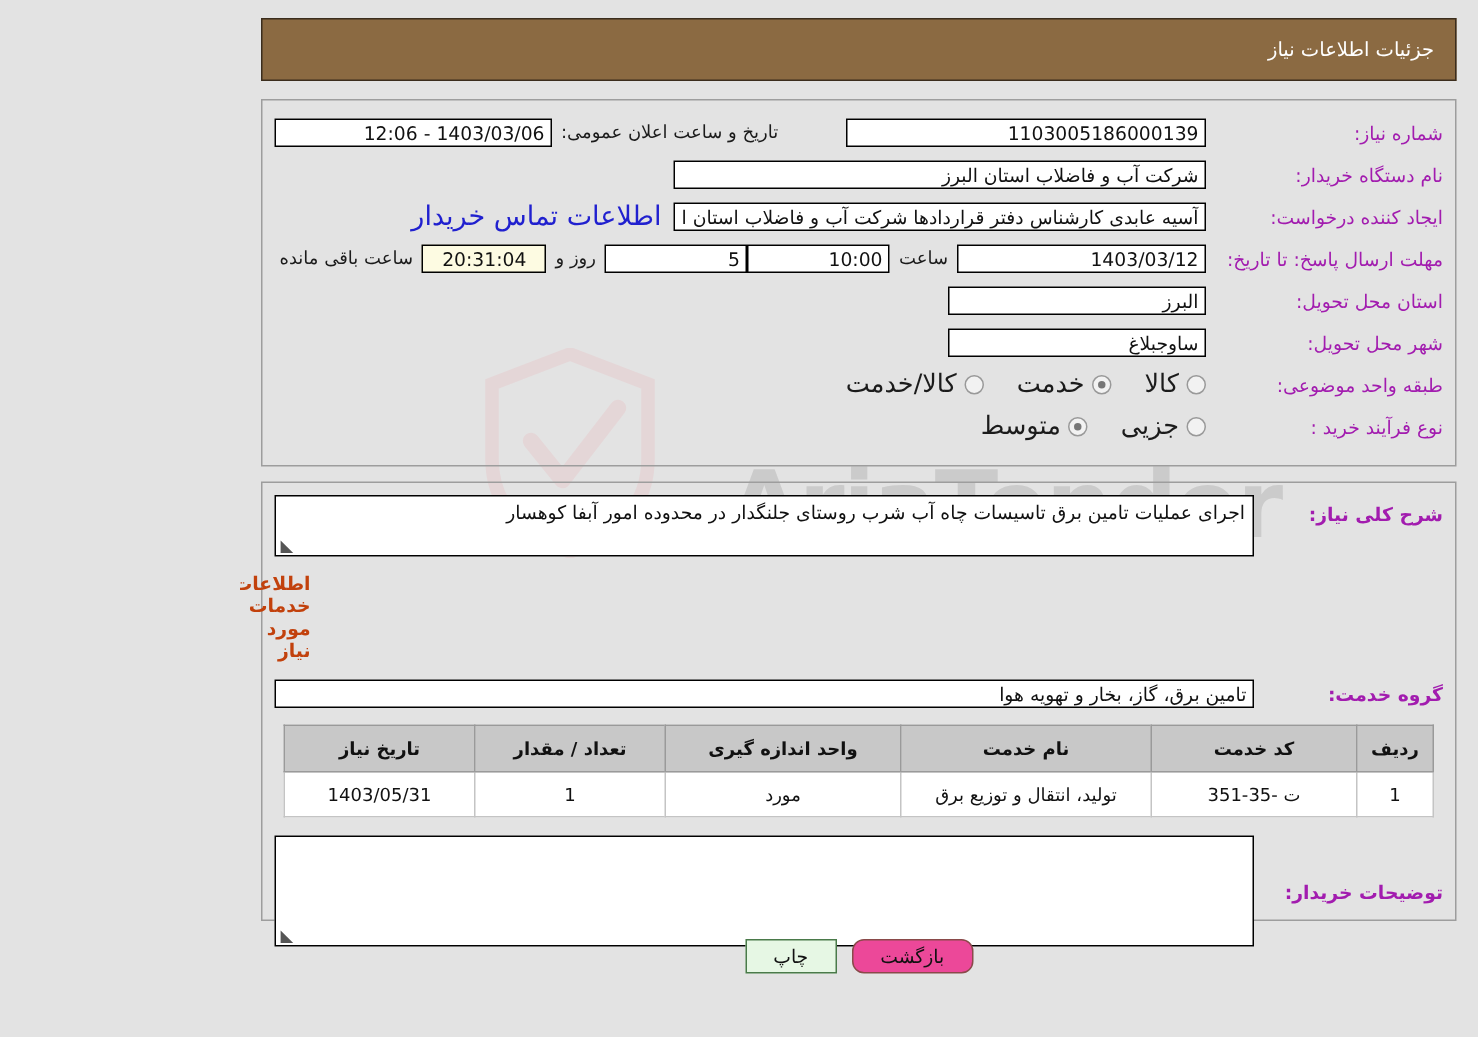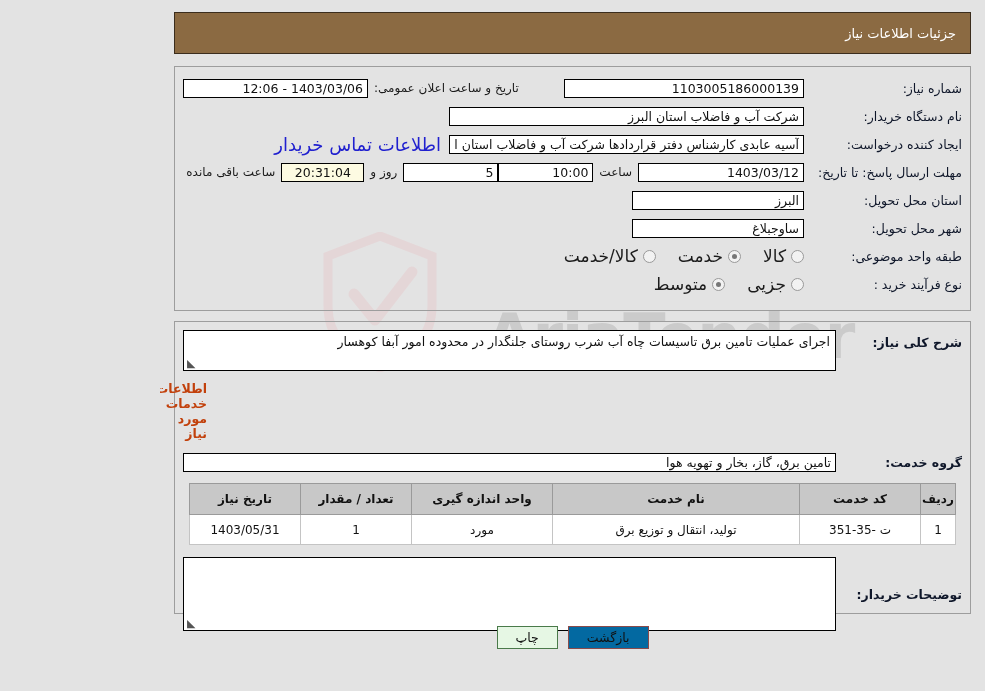--- a/index.html
+++ b/index.html
@@ -78,21 +78,21 @@
 
   .row {
     display: flex;
     align-items: center;
     direction: rtl;
     margin-bottom: 6px;
     min-height: 22px;
   }
   .lbl {
     font-size: 12.5px;
-    color: #0f172a;
+    color: #a21caf;
     text-align: right;
     flex: 0 0 auto;
     padding-left: 6px;
     white-space: nowrap;
   }
   .lbl.w150 { width: 152px; }
   .lbl.w120 { width: 120px; }
 
   input.fld, .fld {
     font-family: "DejaVu Sans", "Liberation Sans", sans-serif;
@@ -209,21 +209,21 @@
     font-size: 12px;
     background: #fff;
     table-layout: fixed;
   }
   table.grid th {
     background: #c8c8c8;
     border: 1px solid #9a9a9a;
     color: #111;
     font-weight: bold;
     height: 26px;
-    padding: 2px 0;
+    padding: 2px 8px;
     text-align: center;
   }
   table.grid td {
     border: 1px solid #c4c4c4;
     height: 25px;
     padding: 2px 4px;
     text-align: center;
     color: #111;
     background: #fff;
   }
@@ -245,21 +245,21 @@
     direction: rtl;
   }
   .btn {
     font-family: "DejaVu Sans", "Liberation Sans", sans-serif;
     font-size: 12.5px;
     padding: 3px 18px;
     border: 1px solid #6b6b6b;
     cursor: pointer;
     color: #111;
   }
-  .btn.back  { background: #0369a1; border-color: #8a4a4a; }
+  .btn.back  { background: #ec4899; border-color: #8a4a4a; border-radius: 8px; }
   .btn.print { background: #e6f7e4; border-color: #4a7a4a; }
 </style>
 </head>
 <body>
 
 <div class="page">
 
   <div class="watermark">
     <svg class="wm-shield" viewBox="0 0 120 140">
       <path d="M60 4 L112 24 L112 74 C112 108 88 126 60 136 C32 126 8 108 8 74 L8 24 Z" fill="none" stroke="#e8b9bd" stroke-width="9"></path>

